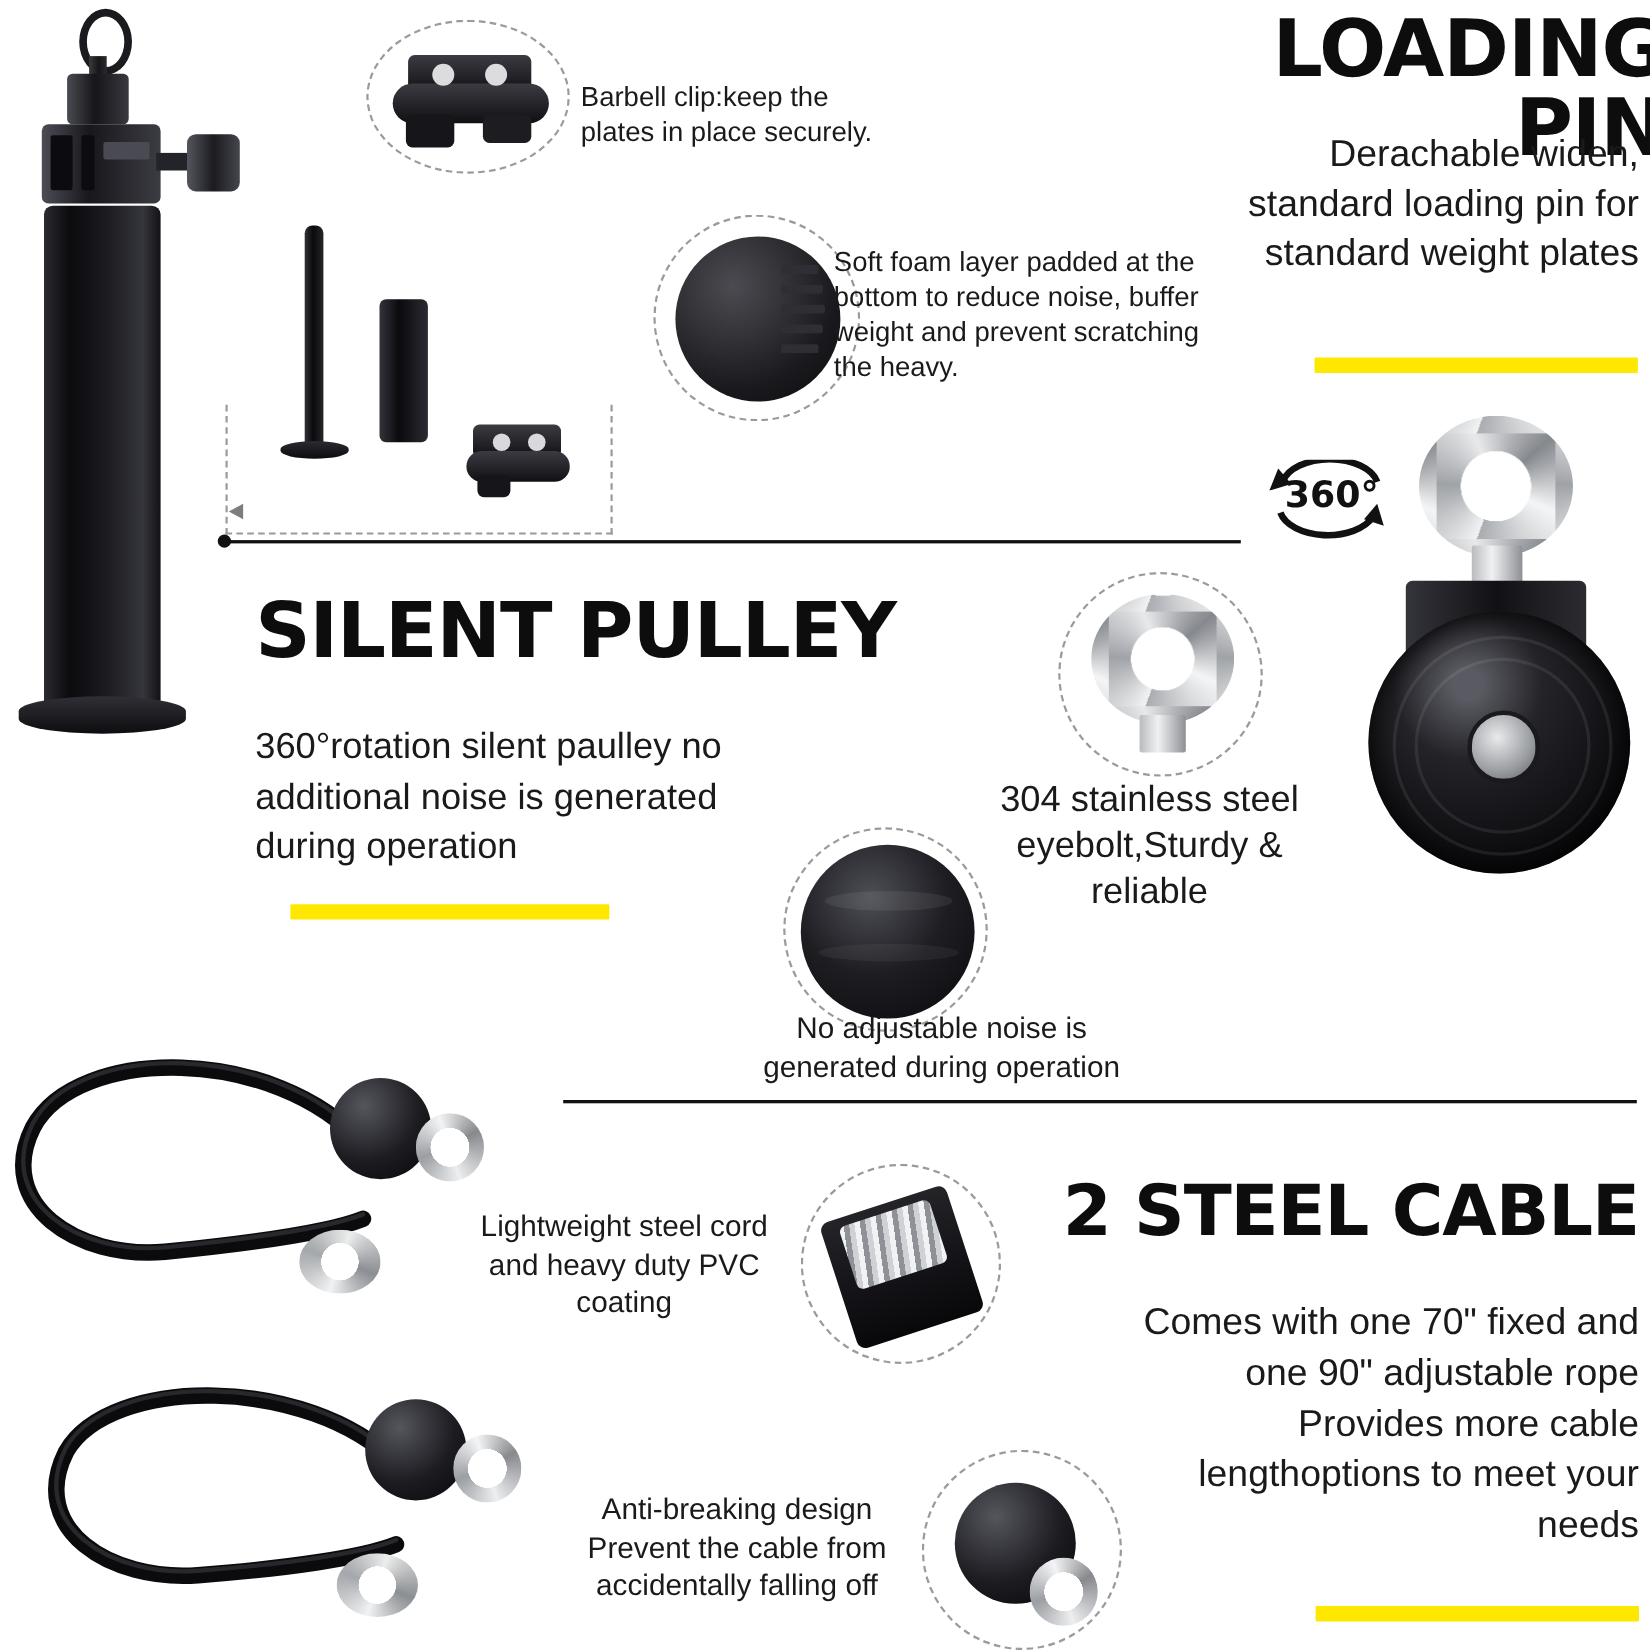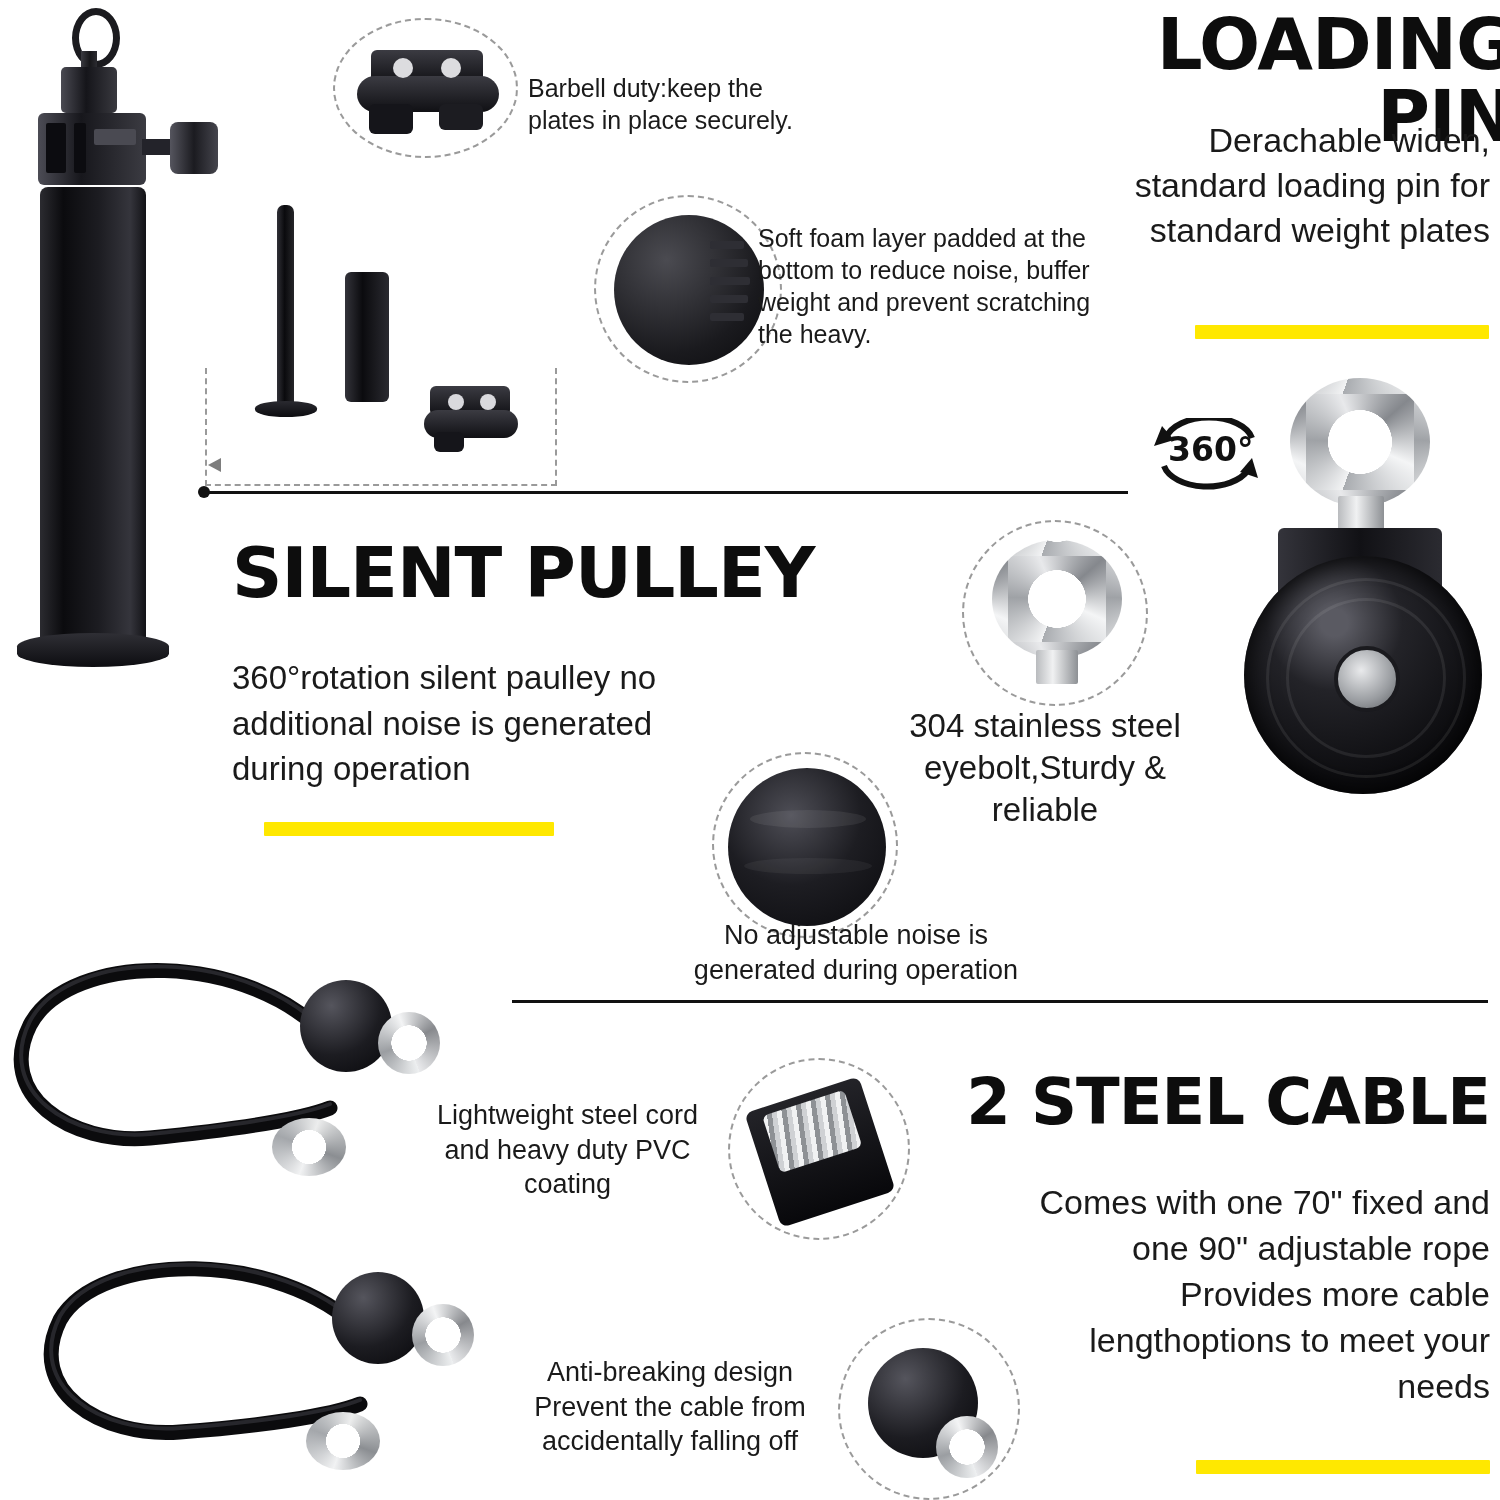--- a/index.html
+++ b/index.html
@@ -268,21 +268,21 @@
 <div class="abs dashed-circle" style="left:333px; top:18px; width:185px; height:140px; border-radius:50%;">
   <div class="abs clip" style="left:12px; top:26px; width:165px; height:95px;">
     <div class="ring" style="left:24px; top:4px; width:112px; height:34px;"></div>
     <div class="ring" style="left:10px; top:30px; width:142px; height:36px; border-radius:18px;"></div>
     <div class="ring" style="left:46px; top:12px; width:20px; height:20px; background:#dcdcdf; border-radius:50%;"></div>
     <div class="ring" style="left:94px; top:12px; width:20px; height:20px; background:#dcdcdf; border-radius:50%;"></div>
     <div class="ring" style="left:22px; top:58px; width:44px; height:30px; background:#15151a;"></div>
     <div class="ring" style="left:92px; top:58px; width:44px; height:26px; background:#1c1c21;"></div>
   </div>
 </div>
-<div class="abs body-text" style="left:528px; top:72px; width:290px; font-size:25px;">Barbell duty:keep the plates in place securely.</div>
+<div class="abs body-text" style="left:528px; top:72px; width:290px; font-size:25px;">Barbell clip:keep the plates in place securely.</div>
 
 <div class="abs dashed-circle" style="left:594px; top:195px; width:188px; height:188px;">
   <div class="abs foam" style="left:18px; top:18px;">
     <div class="ridge" style="left:96px; top:26px; width:34px; height:8px;"></div>
     <div class="ridge" style="left:96px; top:44px; width:38px; height:8px;"></div>
     <div class="ridge" style="left:96px; top:62px; width:40px; height:8px;"></div>
     <div class="ridge" style="left:96px; top:80px; width:38px; height:8px;"></div>
     <div class="ridge" style="left:96px; top:98px; width:34px; height:8px;"></div>
   </div>
 </div>

